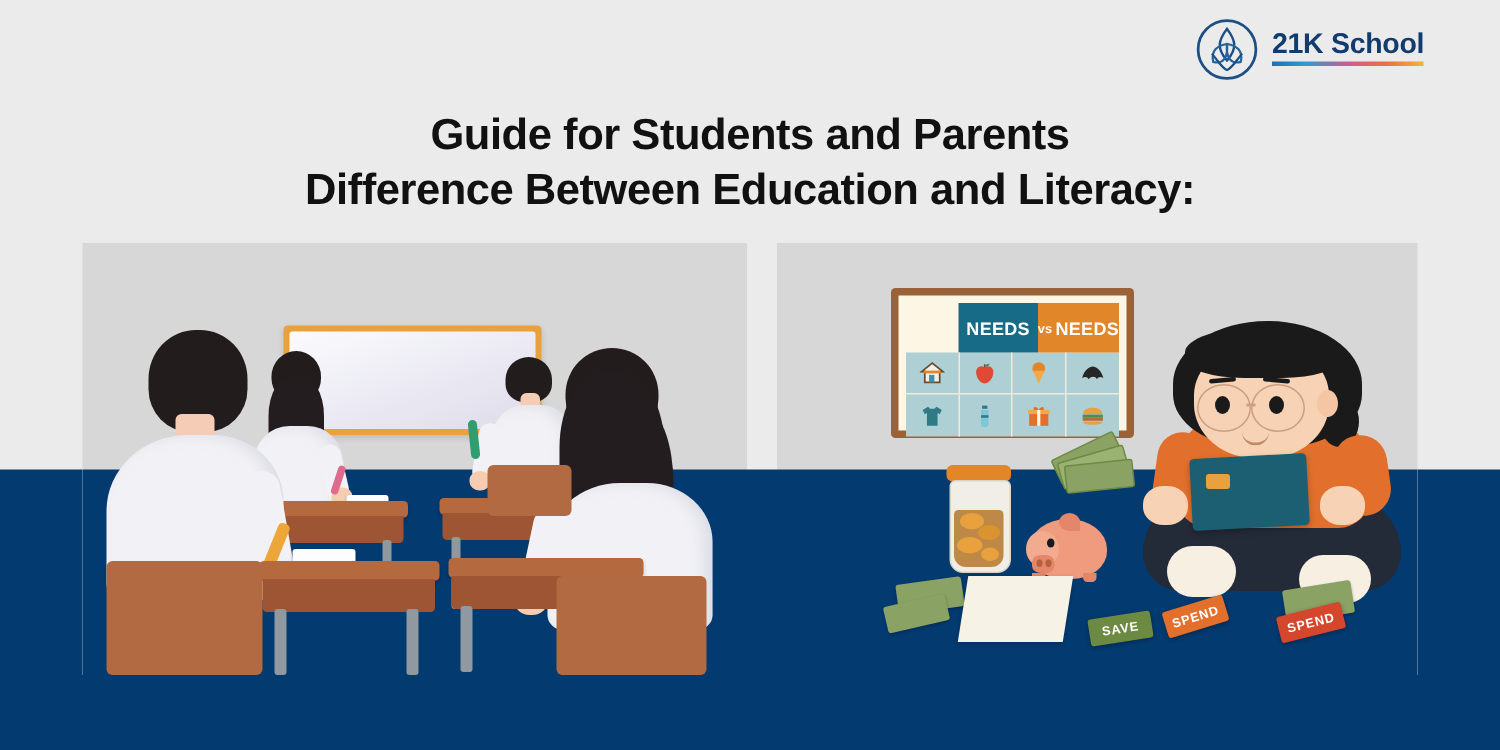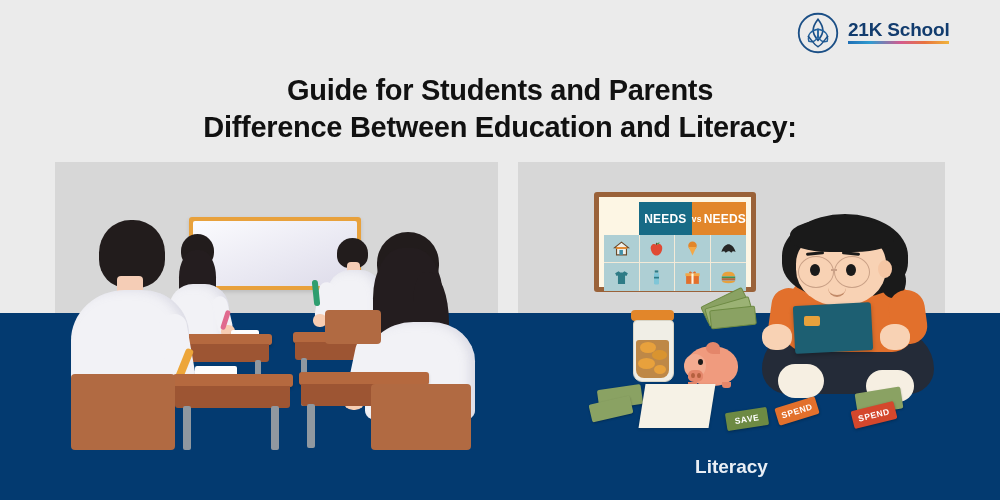--- a/index.html
+++ b/index.html
@@ -340,15 +340,14 @@
     <div class="bill" style="left:72px;top:238px;width:42px;height:18px;transform:rotate(-13deg);"></div>
     <div class="bill" style="left:338px;top:228px;width:46px;height:22px;transform:rotate(-9deg);"></div>
 
     <div class="paper"></div>
 
     <div class="card" style="left:208px;top:248px;width:42px;height:18px;background:#6d8a43;transform:rotate(-9deg);">SAVE</div>
     <div class="card" style="left:258px;top:240px;width:42px;height:18px;background:#e2702c;transform:rotate(-17deg);">SPEND</div>
     <div class="card" style="left:334px;top:244px;width:44px;height:18px;background:#d4472c;transform:rotate(-14deg);">SPEND</div>
   </div>
 
-  <div class="cap cap-right">Literacy</div>
 
 </div>
 
 </body></html>

